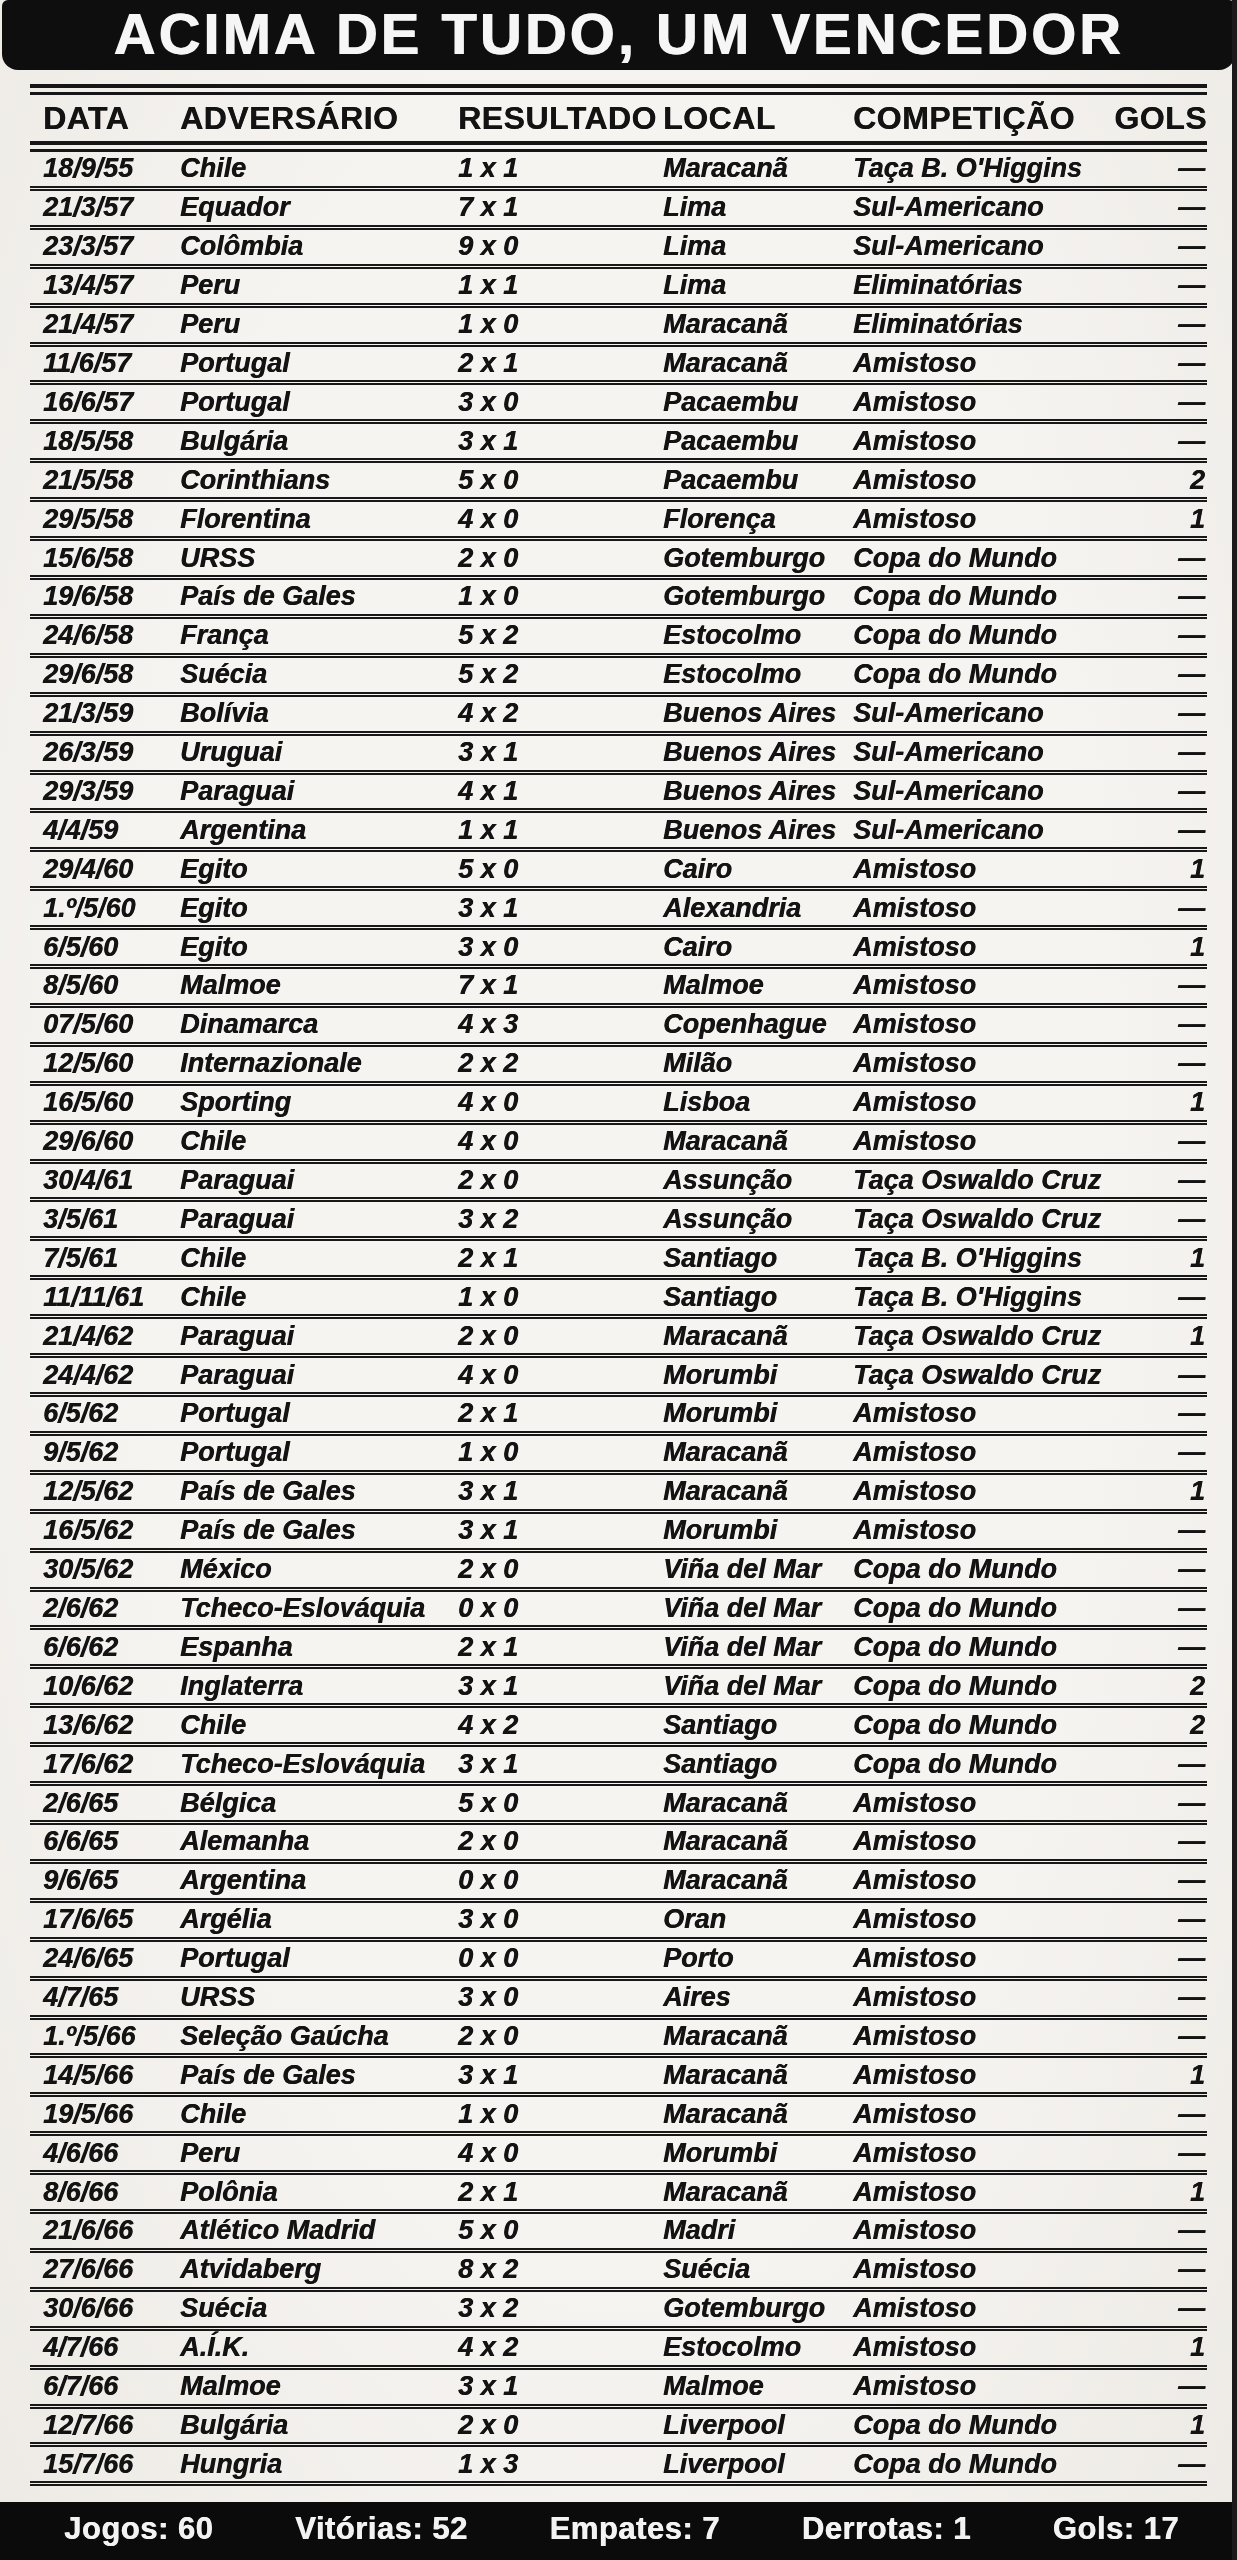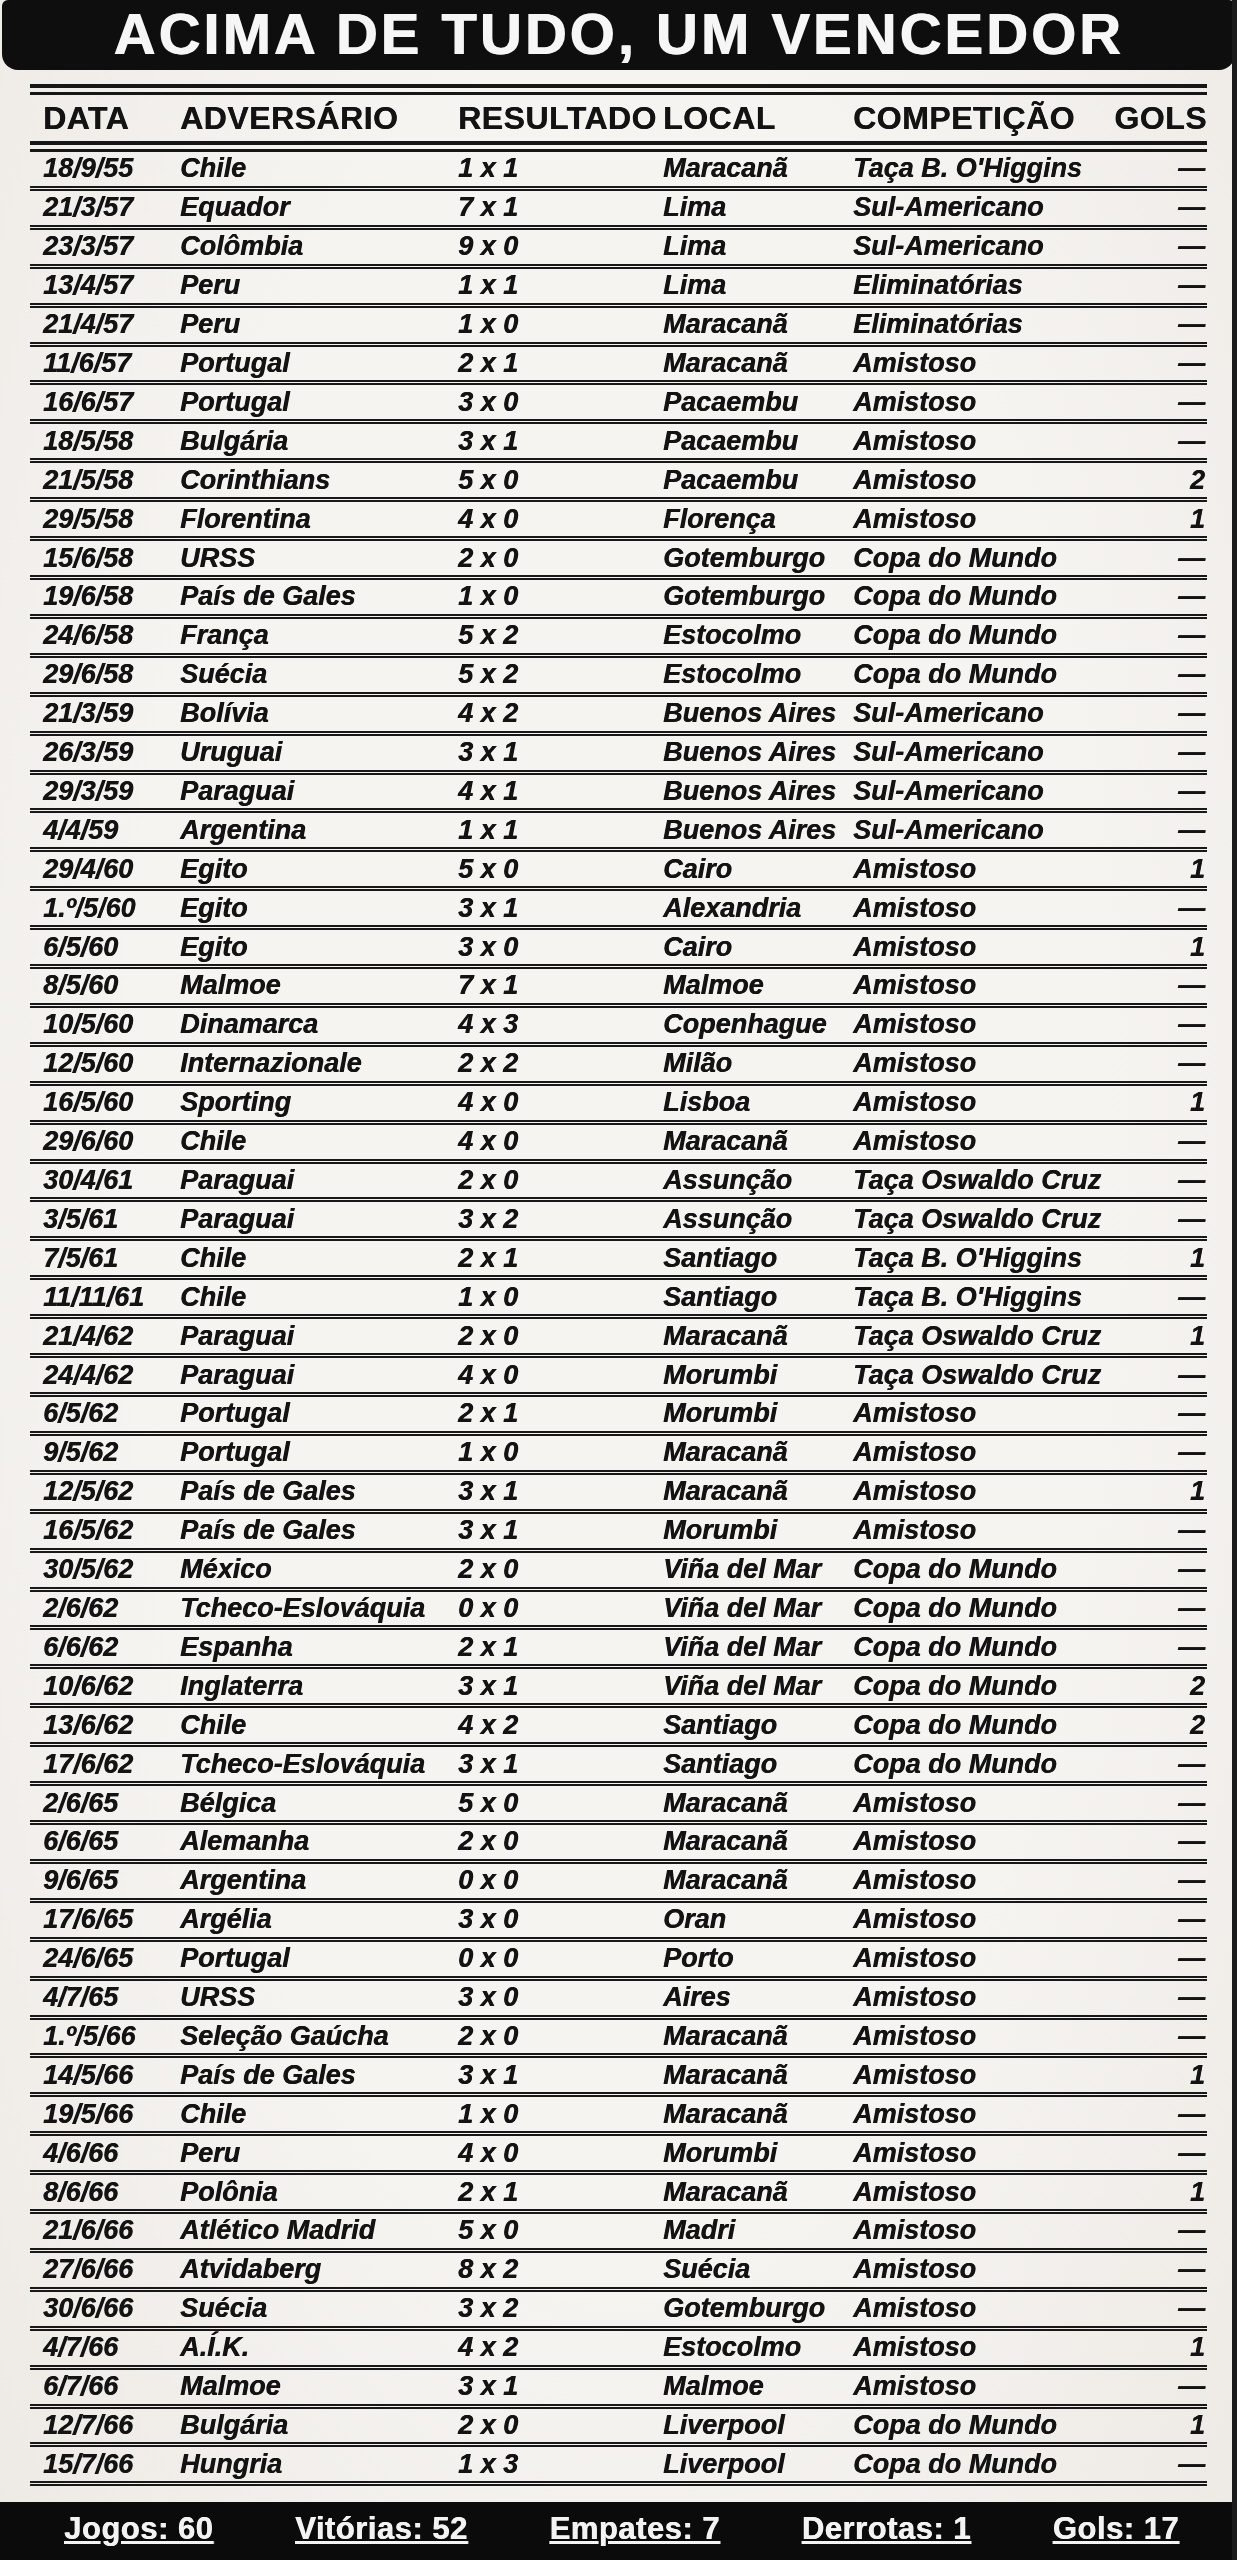--- a/index.html
+++ b/index.html
@@ -80,21 +80,21 @@
     flex: none;
     margin-top: 16px;
     height: 58px;
     background: #0b0b0b;
     color: #f3f3f3;
     display: flex; align-items: center; justify-content: space-between;
     padding: 0 58px 4px 64px;
     font-size: 31px;
     letter-spacing: 0.5px;
   }
-  .summary .item { white-space: nowrap; text-shadow: 0.6px 0 0 currentColor; text-decoration: underline; }
+  .summary .item { white-space: nowrap; text-shadow: 0.6px 0 0 currentColor; }
   
   .edge-right {
     position: absolute; top: 0; right: 0;
     width: 5px; height: 100%;
     background: #1b1b1b;
   }
 </style>
 </head>
 <body>
 
@@ -288,21 +288,21 @@
       </li>
       <li class="row grid">
         <span class="cell c0">8/5/60</span>
         <span class="cell c1">Malmoe</span>
         <span class="cell c2">7 x 1</span>
         <span class="cell c3">Malmoe</span>
         <span class="cell c4">Amistoso</span>
         <span class="cell c5">—</span>
       </li>
       <li class="row grid">
-        <span class="cell c0">10/5/60</span>
+        <span class="cell c0">07/5/60</span>
         <span class="cell c1">Dinamarca</span>
         <span class="cell c2">4 x 3</span>
         <span class="cell c3">Copenhague</span>
         <span class="cell c4">Amistoso</span>
         <span class="cell c5">—</span>
       </li>
       <li class="row grid">
         <span class="cell c0">12/5/60</span>
         <span class="cell c1">Internazionale</span>
         <span class="cell c2">2 x 2</span>

